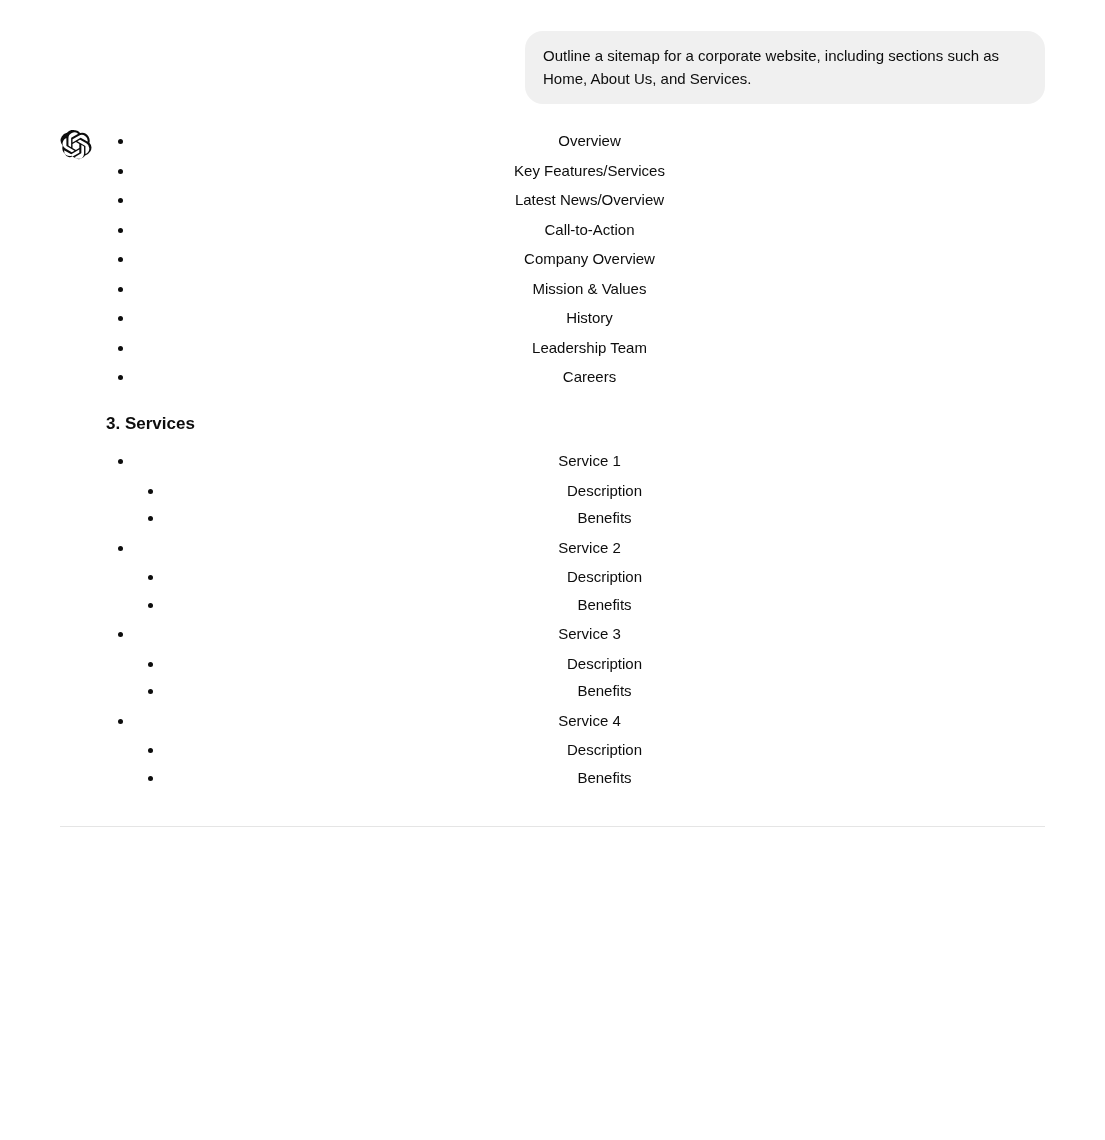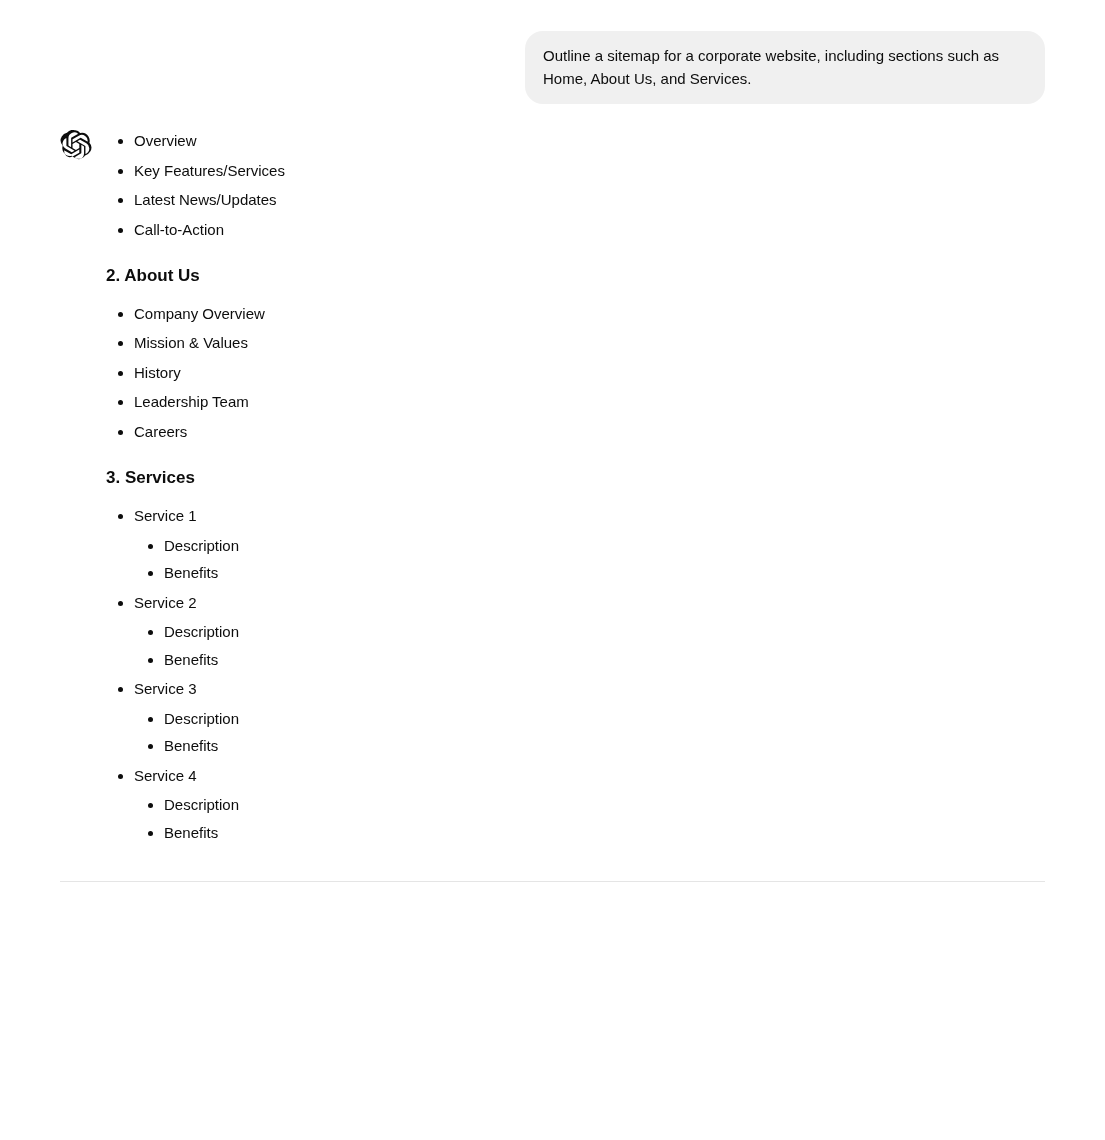--- a/index.html
+++ b/index.html
@@ -75,20 +75,21 @@
       font-size: 17px;
       font-weight: 700;
       margin-top: 20px;
       margin-bottom: 10px;
     }
 
     .bullet-list {
       list-style: disc;
       padding-left: 28px;
       margin-bottom: 4px;
+      text-align: center;
     }
 
     .bullet-list li {
       margin-bottom: 4px;
       font-size: 15px;
     }
 
     .nested-bullet-list {
       list-style: disc;
       padding-left: 30px;
@@ -125,27 +126,24 @@
         <path d="M37.532 16.87a9.963 9.963 0 0 0-.856-8.184 10.078 10.078 0 0 0-10.855-4.835 9.964 9.964 0 0 0-6.172-3.386A10.079 10.079 0 0 0 8.878 3.49a9.963 9.963 0 0 0-6.63 4.817 10.079 10.079 0 0 0 1.24 11.817 9.965 9.965 0 0 0 .856 8.185 10.079 10.079 0 0 0 10.855 4.835 9.965 9.965 0 0 0 6.172 3.386 10.079 10.079 0 0 0 10.77-4.014 9.965 9.965 0 0 0 6.63-4.818 10.079 10.079 0 0 0-1.239-11.817zm-14.217 19.759a7.461 7.461 0 0 1-4.801-1.733c.061-.033.168-.091.237-.134l7.964-4.6a1.294 1.294 0 0 0 .655-1.134V19.054l3.366 1.944a.12.12 0 0 1 .066.092v9.299a7.505 7.505 0 0 1-7.487 7.24zM6.392 31.006a7.471 7.471 0 0 1-.894-5.023c.06.036.162.099.237.141l7.964 4.6a1.297 1.297 0 0 0 1.308 0l9.724-5.614v3.888a.12.12 0 0 1-.048.103l-8.051 4.649a7.504 7.504 0 0 1-10.24-2.744zM4.297 13.62A7.469 7.469 0 0 1 8.2 10.333c0 .068-.004.19-.004.274v9.201a1.294 1.294 0 0 0 .654 1.132l9.723 5.614-3.366 1.944a.12.12 0 0 1-.114.012L7.044 23.86a7.504 7.504 0 0 1-2.747-10.24zm27.658 6.437l-9.724-5.615 3.367-1.943a.121.121 0 0 1 .114-.012l8.048 4.648a7.498 7.498 0 0 1-1.158 13.528v-9.476a1.293 1.293 0 0 0-.647-1.13zm3.35-5.043c-.059-.037-.162-.099-.236-.141l-7.965-4.6a1.298 1.298 0 0 0-1.308 0l-9.723 5.614v-3.888a.12.12 0 0 1 .048-.103l8.05-4.645a7.497 7.497 0 0 1 11.135 7.763zm-21.063 6.929l-3.367-1.944a.12.12 0 0 1-.065-.092v-9.299a7.497 7.497 0 0 1 12.293-5.756 6.94 6.94 0 0 0-.236.134l-7.965 4.6a1.294 1.294 0 0 0-.654 1.132l-.006 11.225zm1.829-3.943l4.33-2.501 4.332 2.499v4.997l-4.331 2.5-4.331-2.5V18z" fill="currentColor"></path>
       </svg>
     </div>
 
     <div class="ai-response-content">
 
 
       <ul class="bullet-list">
         <li><span>Overview</span></li>
         <li><span>Key Features/Services</span></li>
-        <li><span>Latest News/Updates</span></li>
+        <li><span>Latest News/Overview</span></li>
         <li><span>Call-to-Action</span></li>
       </ul>
 
-      <h2 class="section-heading">
-        <span>2. About Us</span>
-      </h2>
       <ul class="bullet-list">
         <li><span>Company Overview</span></li>
         <li><span>Mission &amp; Values</span></li>
         <li><span>History</span></li>
         <li><span>Leadership Team</span></li>
         <li><span>Careers</span></li>
       </ul>
 
       <h2 class="section-heading">
         <span>3. Services</span>

